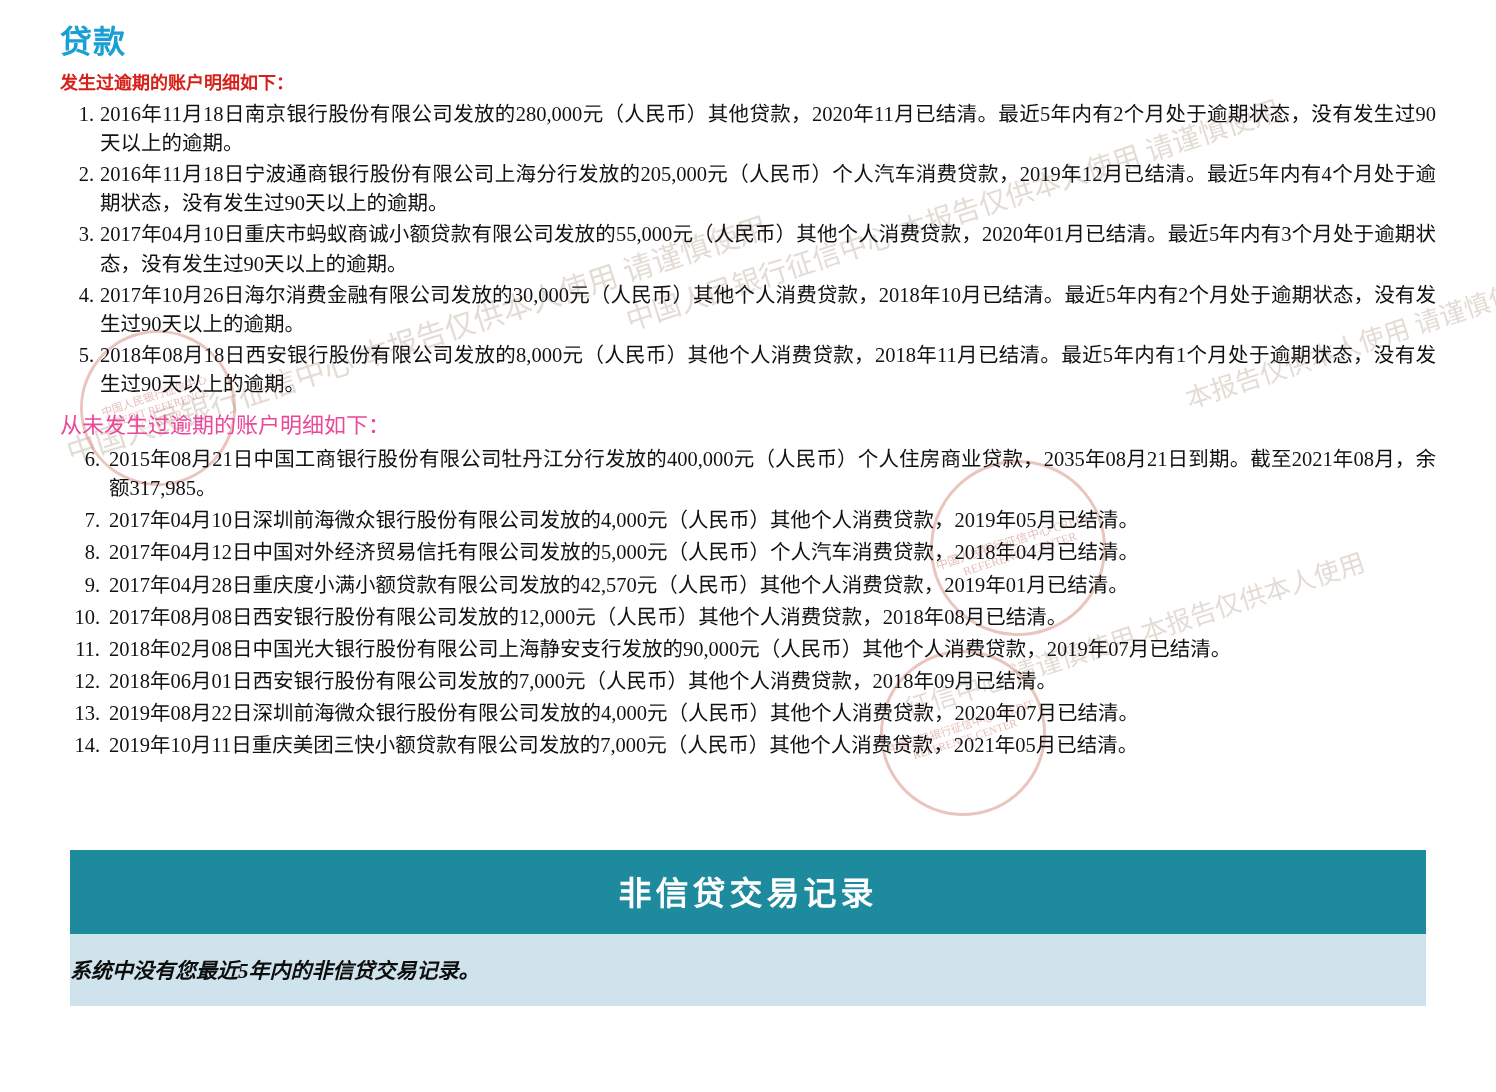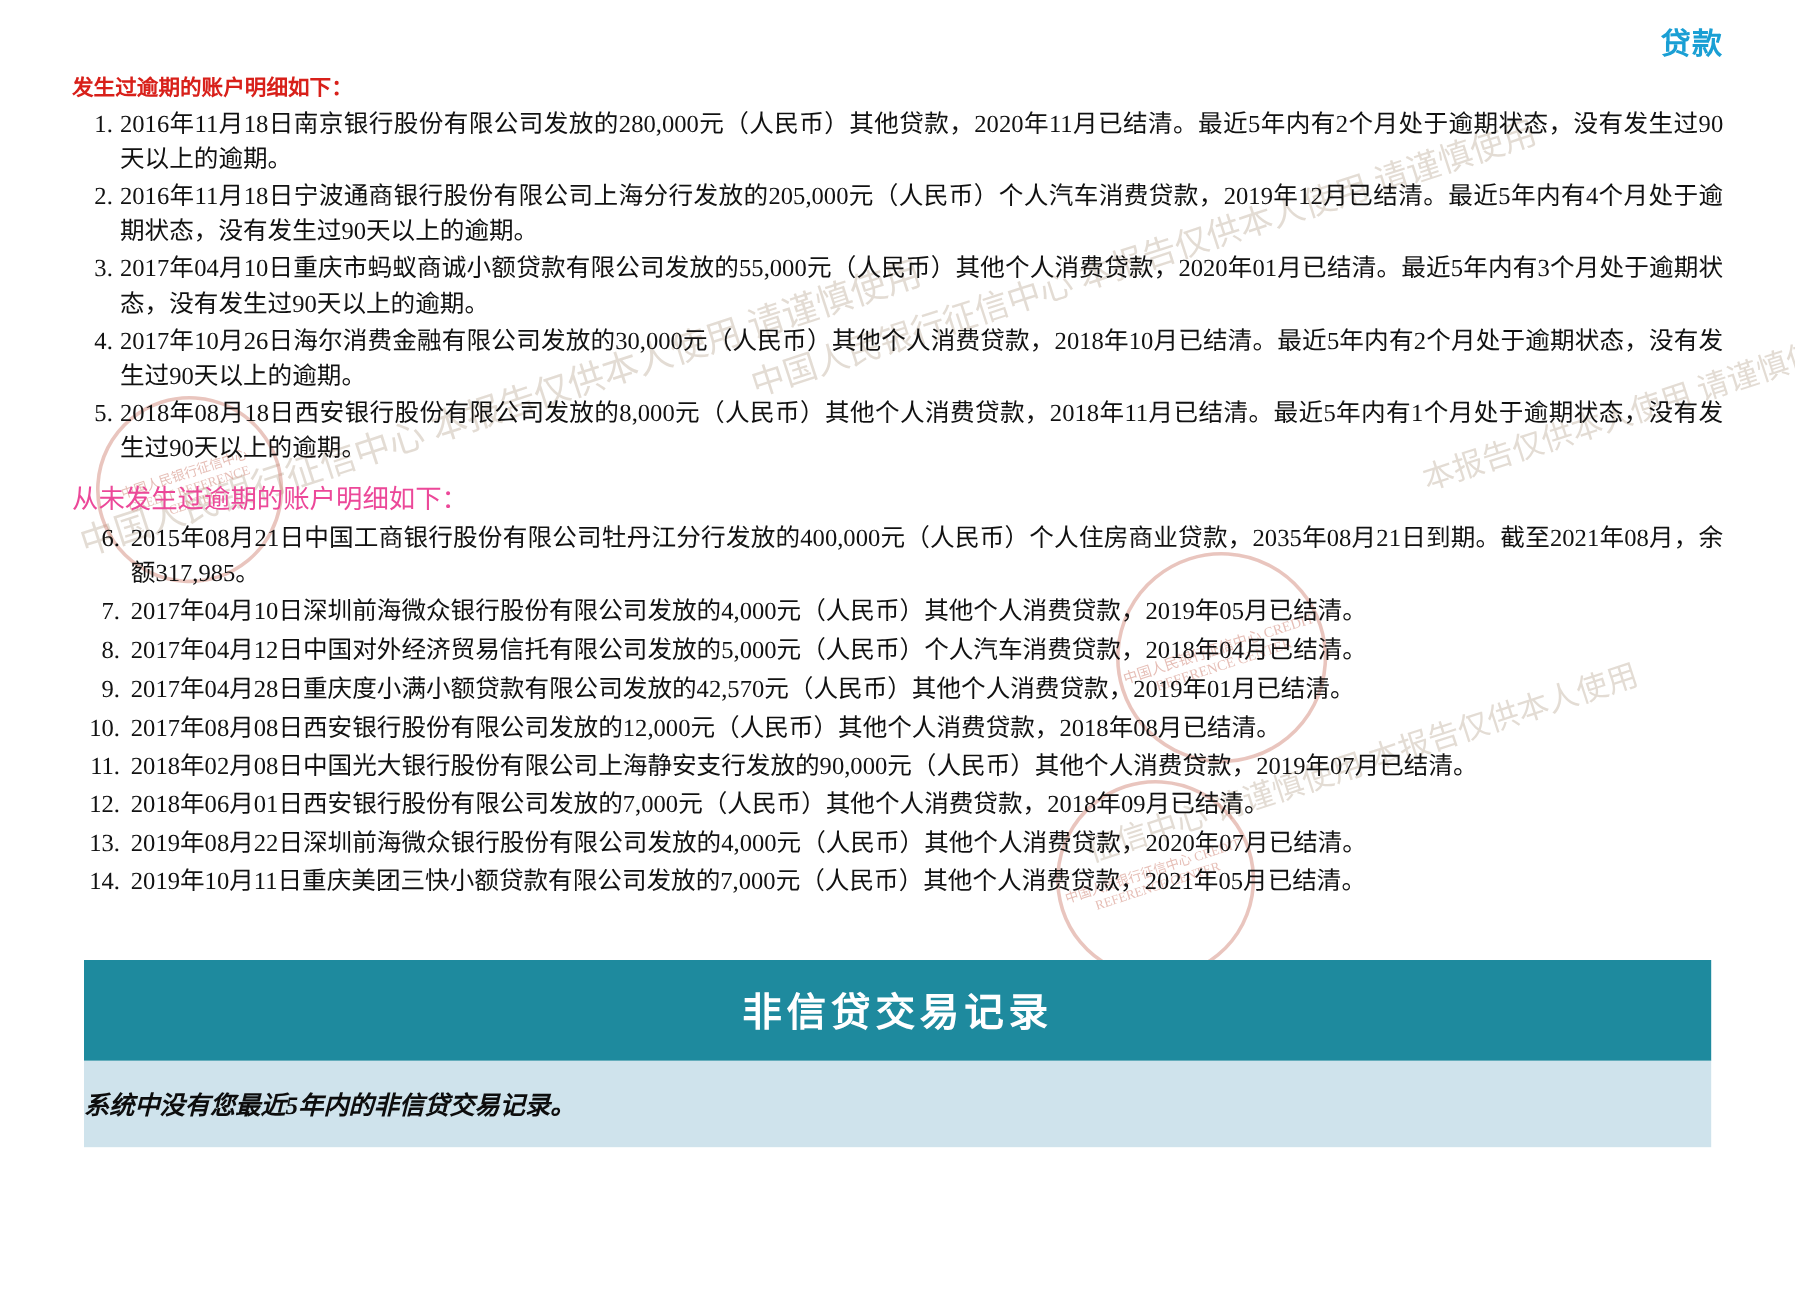--- a/index.html
+++ b/index.html
@@ -46,25 +46,24 @@
 
   .page {
     position: relative;
     z-index: 2;
     padding: 0 60px;
   }
 
   
   .section-title {
     color: #1a9fd4;
-    font-size: 25px;
+    font-size: 32px;
     font-weight: bold;
     margin: 16px 0 6px 0;
     letter-spacing: 1px;
-    text-align: right;
   }
   .sub-heading-red {
     color: #d8201a;
     font-size: 18px;
     font-weight: bold;
     margin: 4px 0 6px 0;
   }
   .sub-heading-black {
     color: #ec4899;
     font-size: 22px;
@@ -94,21 +93,21 @@
   .item .txt {
     flex: 1 1 auto;
     text-align: justify;
   }
   .list-overdue .item .txt { text-indent: 0; }
   .list-never .item { margin-bottom: 3px; }
   .list-never .item .num { min-width: 40px; padding-right: 9px; }
 
   
   .banner-wrap {
-    margin-top: 38px;
+    margin-top: 78px;
     padding: 12px 70px;
     position: relative;
     z-index: 2;
   }
   .banner-title {
     background: #1e8a9e;
     color: #ffffff;
     text-align: center;
     font-size: 33px;
     font-weight: bold;

